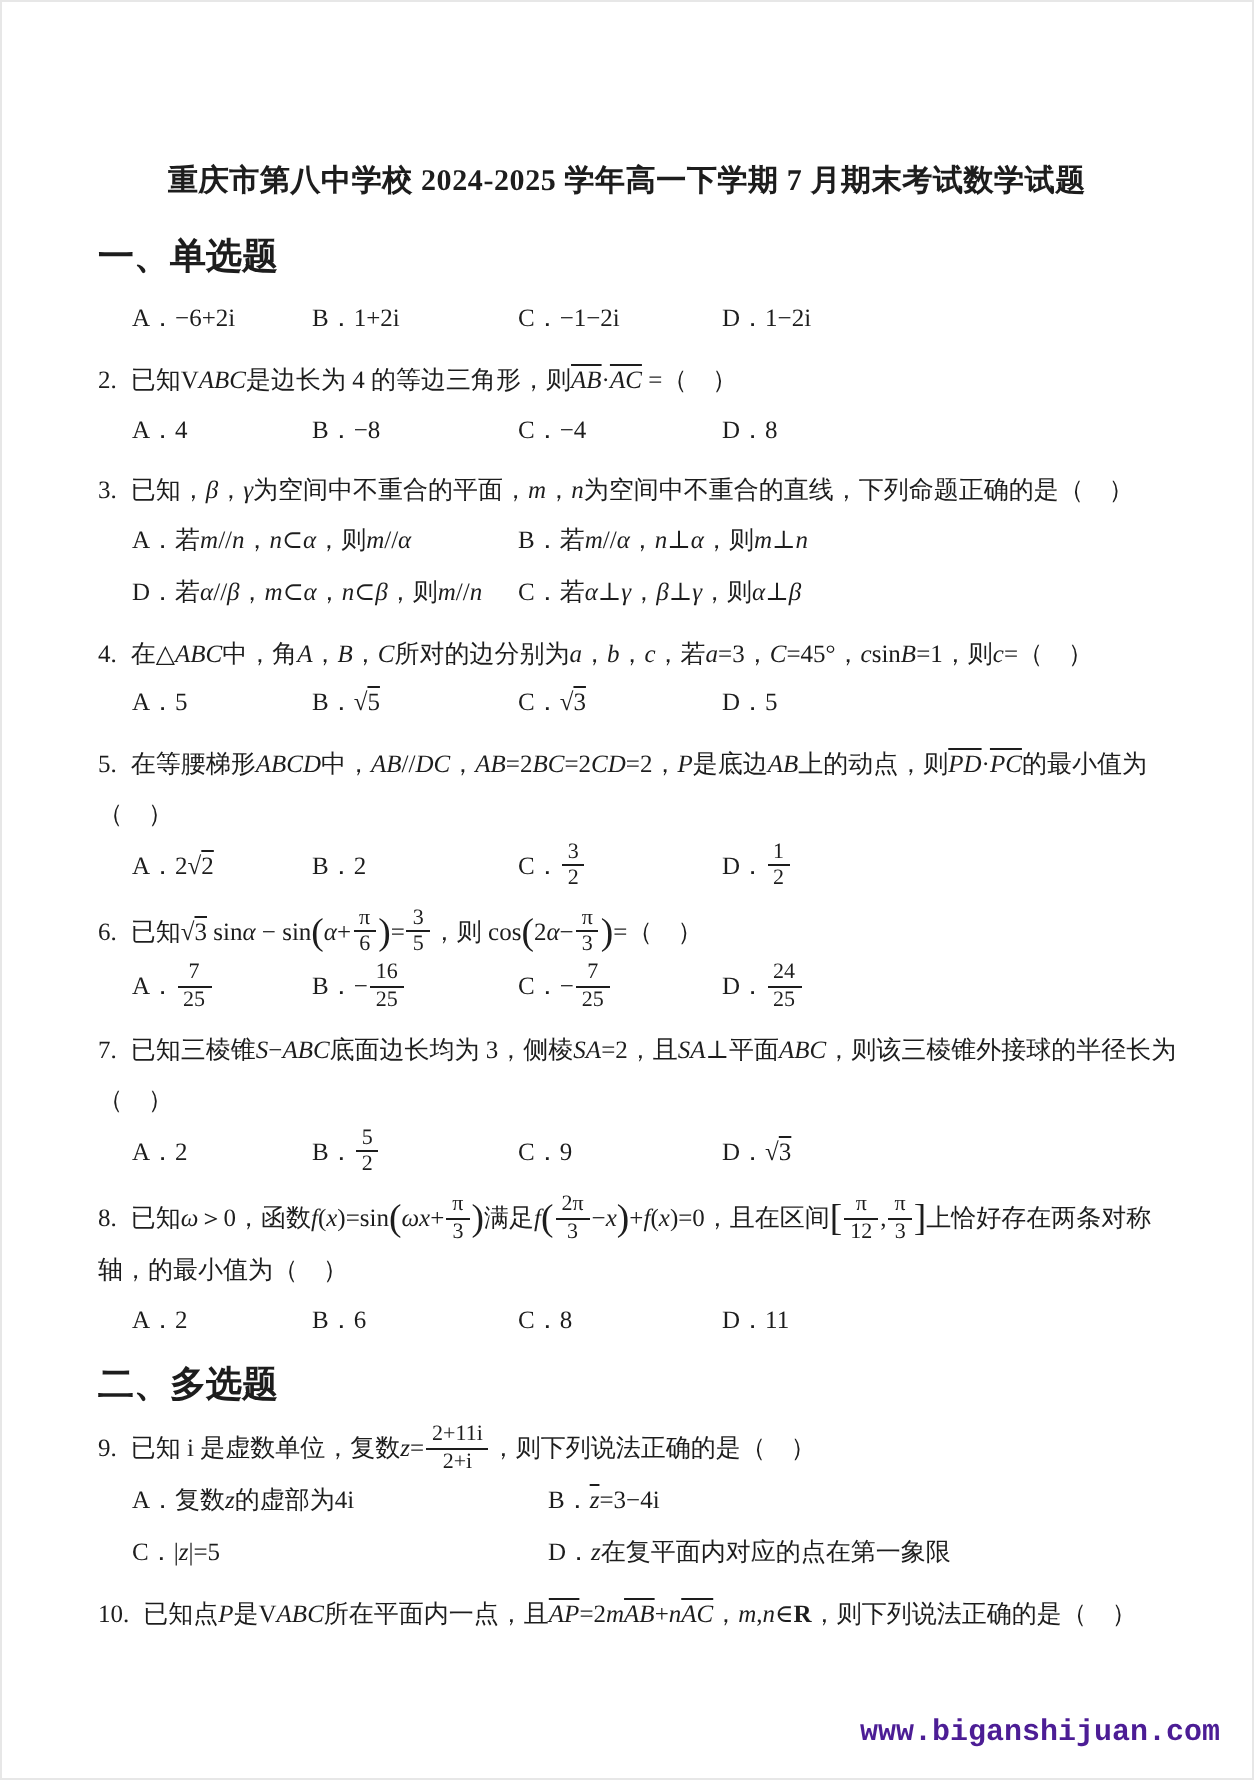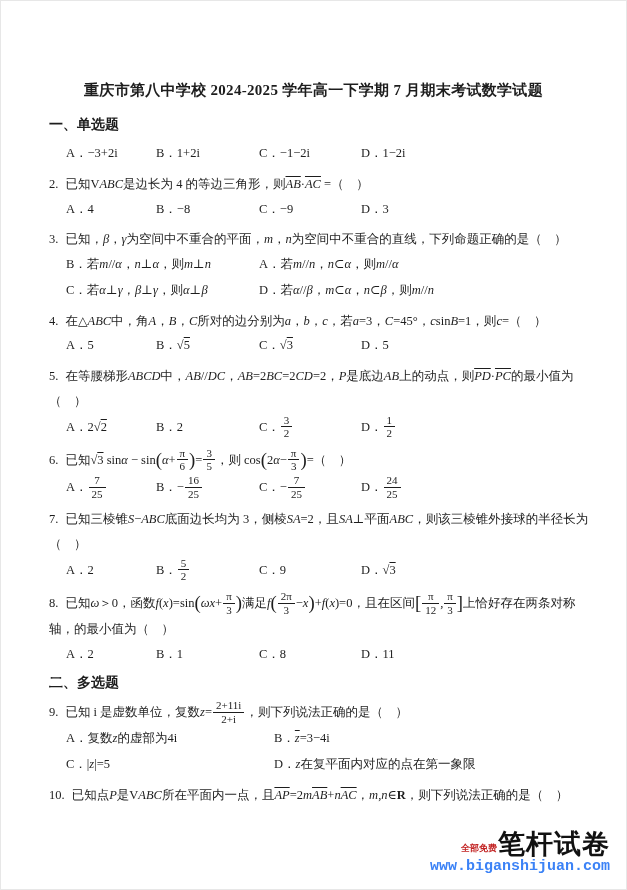--- a/index.html
+++ b/index.html
@@ -4,21 +4,21 @@
 <style>
   html,body{margin:0;padding:0;background:#fff;}
   .page{
     width:627px;height:890px;box-sizing:border-box;position:relative;overflow:hidden;
     background:#fff;border:1px solid #e7e7e7;
     padding:80px 28px 0 48px;
     font-family:"Liberation Serif","DejaVu Serif",serif;
     color:#1d1d1d;font-size:12.5px;
   }
   .title{margin:0 0 16px -20px;text-align:center;font-size:15px;font-weight:700;letter-spacing:.3px;}
-  .sec{font-weight:700;font-size:14px;margin:2px 0 8px;}
+  .sec{font-weight:700;font-size:18px;margin:2px 0 8px;}
   .q{margin:0;}
   .row{line-height:1.9;}
   .stem{line-height:1.9;margin-bottom:1px;}
   .qnum{margin-right:7px;}
   .opts{display:flex;align-items:center;padding-left:17px;margin:1px 0 7px;line-height:1.9;}
   .cols4 .opt:nth-child(1){width:90px;}
   .cols4 .opt:nth-child(2){width:103px;}
   .cols4 .opt:nth-child(3){width:102px;}
   .cols4 .opt:nth-child(4){flex:1;}
   .cols2 .opt:nth-child(1){width:193px;}
@@ -35,59 +35,59 @@
         line-height:1.15;font-size:.88em;position:relative;top:-1px;margin:0 1px;}
   .frac .n{border-bottom:1px solid #1d1d1d;padding:0 3px;}
   .frac .d{padding:0 3px;}
   .bp{font-size:1.5em;font-weight:400;vertical-align:-0.1em;line-height:1;}
   .wm{position:absolute;right:16px;bottom:14px;}
   .wm-top{display:flex;align-items:flex-end;justify-content:flex-end;}
   .wm-free{color:#c22222;font-size:9px;font-weight:700;line-height:1;margin:0 1px 5px 0;
            font-family:"Liberation Sans",sans-serif;}
   .wm-brand{font-size:27px;font-weight:700;line-height:1.05;letter-spacing:1px;color:#111;}
   .wm-url{font-family:"Liberation Mono","DejaVu Sans Mono",monospace;font-weight:700;
-          font-size:15px;color:#3b82f6;text-align:left;}
+          font-size:15px;color:#4c1d95;text-align:left;}
 </style>
 </head>
 <body>
 
 <div class="page">
 
   <h1 class="title">重庆市第八中学校 2024-2025 学年高一下学期 7 月期末考试数学试题</h1>
 
   <div class="sec">一、单选题</div>
 
   <div class="q">
     <div class="opts cols4">
-      <span class="opt">A．−3+2i</span>
+      <span class="opt">A．−6+2i</span>
       <span class="opt">B．1+2i</span>
       <span class="opt">C．−1−2i</span>
       <span class="opt">D．1−2i</span>
     </div>
   </div>
 
   <div class="q">
     <div class="stem"><span class="qnum">2.</span><span>已知V<i>ABC</i>是边长为 4 的等边三角形，则<span class="vec">AB</span>·<span class="vec">AC</span> =（　）</span></div>
     <div class="opts cols4">
       <span class="opt">A．4</span>
       <span class="opt">B．−8</span>
-      <span class="opt">C．−9</span>
-      <span class="opt">D．3</span>
+      <span class="opt">C．−4</span>
+      <span class="opt">D．8</span>
     </div>
   </div>
 
   <div class="q">
     <div class="stem"><span class="qnum">3.</span><span>已知，<i>β</i>，<i>γ</i>为空间中不重合的平面，<i>m</i>，<i>n</i>为空间中不重合的直线，下列命题正确的是（　）</span></div>
     <div class="opts cols2 pair">
+      <span class="opt">A．若<i>m</i>//<i>n</i>，<i>n</i>⊂<i>α</i>，则<i>m</i>//<i>α</i></span>
       <span class="opt">B．若<i>m</i>//<i>α</i>，<i>n</i>⊥<i>α</i>，则<i>m</i>⊥<i>n</i></span>
-      <span class="opt">A．若<i>m</i>//<i>n</i>，<i>n</i>⊂<i>α</i>，则<i>m</i>//<i>α</i></span>
     </div>
     <div class="opts cols2 pair last">
+      <span class="opt">D．若<i>α</i>//<i>β</i>，<i>m</i>⊂<i>α</i>，<i>n</i>⊂<i>β</i>，则<i>m</i>//<i>n</i></span>
       <span class="opt">C．若<i>α</i>⊥<i>γ</i>，<i>β</i>⊥<i>γ</i>，则<i>α</i>⊥<i>β</i></span>
-      <span class="opt">D．若<i>α</i>//<i>β</i>，<i>m</i>⊂<i>α</i>，<i>n</i>⊂<i>β</i>，则<i>m</i>//<i>n</i></span>
     </div>
   </div>
 
   <div class="q">
     <div class="stem"><span class="qnum">4.</span><span>在△<i>ABC</i>中，角<i>A</i>，<i>B</i>，<i>C</i>所对的边分别为<i>a</i>，<i>b</i>，<i>c</i>，若<i>a</i>=3，<i>C</i>=45°，<i>c</i>sin<i>B</i>=1，则<i>c</i>=（　）</span></div>
     <div class="opts cols4">
       <span class="opt">A．5</span>
       <span class="opt">B．<span class="sq">√<span class="r">5</span></span></span>
       <span class="opt">C．<span class="sq">√<span class="r">3</span></span></span>
       <span class="opt">D．5</span>
@@ -166,21 +166,21 @@
           </span>−<i>x</i><span class="bp">)</span>+<i>f</i>(<i>x</i>)=0，且在区间<span class="bp">[</span><span class="frac">
             <span class="n">π</span>
             <span class="d">12</span>
           </span>,<span class="frac">
             <span class="n">π</span>
             <span class="d">3</span>
           </span><span class="bp">]</span>上恰好存在两条对称</span></div>
     <div class="row">轴，的最小值为（　）</div>
     <div class="opts cols4">
       <span class="opt">A．2</span>
-      <span class="opt">B．1</span>
+      <span class="opt">B．6</span>
       <span class="opt">C．8</span>
       <span class="opt">D．11</span>
     </div>
   </div>
 
   <div class="sec">二、多选题</div>
 
   <div class="q">
     <div class="stem"><span class="qnum">9.</span><span>已知 i 是虚数单位，复数<i>z</i>=<span class="frac">
             <span class="n">2+11i</span>
@@ -194,20 +194,16 @@
       <span class="opt">C．|<i>z</i>|=5</span>
       <span class="opt">D．<i>z</i>在复平面内对应的点在第一象限</span>
     </div>
   </div>
 
   <div class="q">
     <div class="stem"><span class="qnum">10.</span><span>已知点<i>P</i>是V<i>ABC</i>所在平面内一点，且<span class="vec">AP</span>=2<i>m</i><span class="vec">AB</span>+<i>n</i><span class="vec">AC</span>，<i>m</i>,<i>n</i>∈<b>R</b>，则下列说法正确的是（　）</span></div>
   </div>
 
   <div class="wm">
-    <div class="wm-top">
-      <span class="wm-free">全部免费</span>
-      <span class="wm-brand">笔杆试卷</span>
-    </div>
     <div class="wm-url">www.biganshijuan.com</div>
   </div>
 
 </div>
 
 </body></html>

